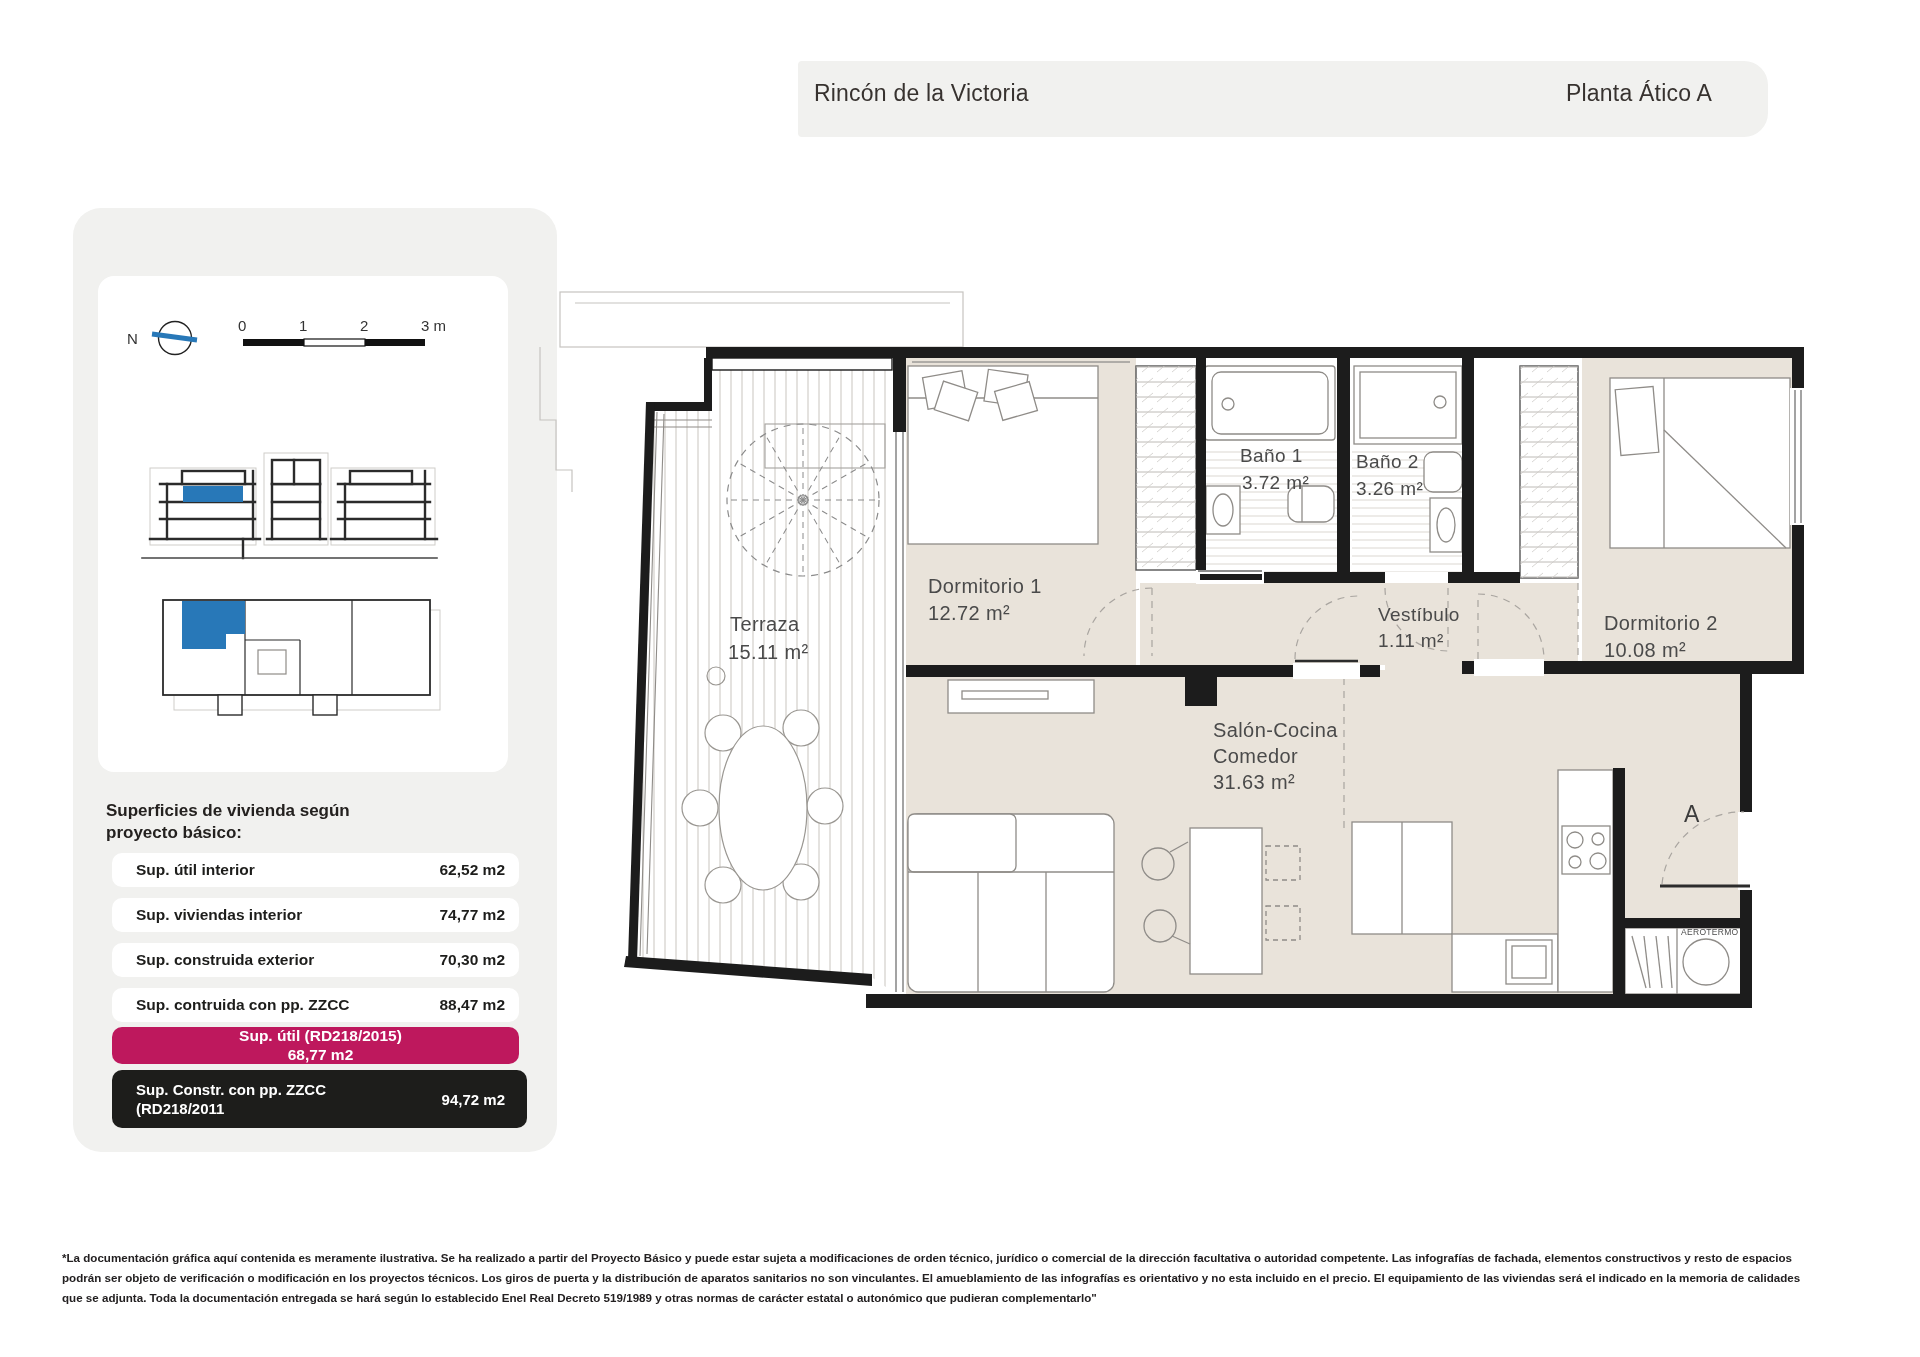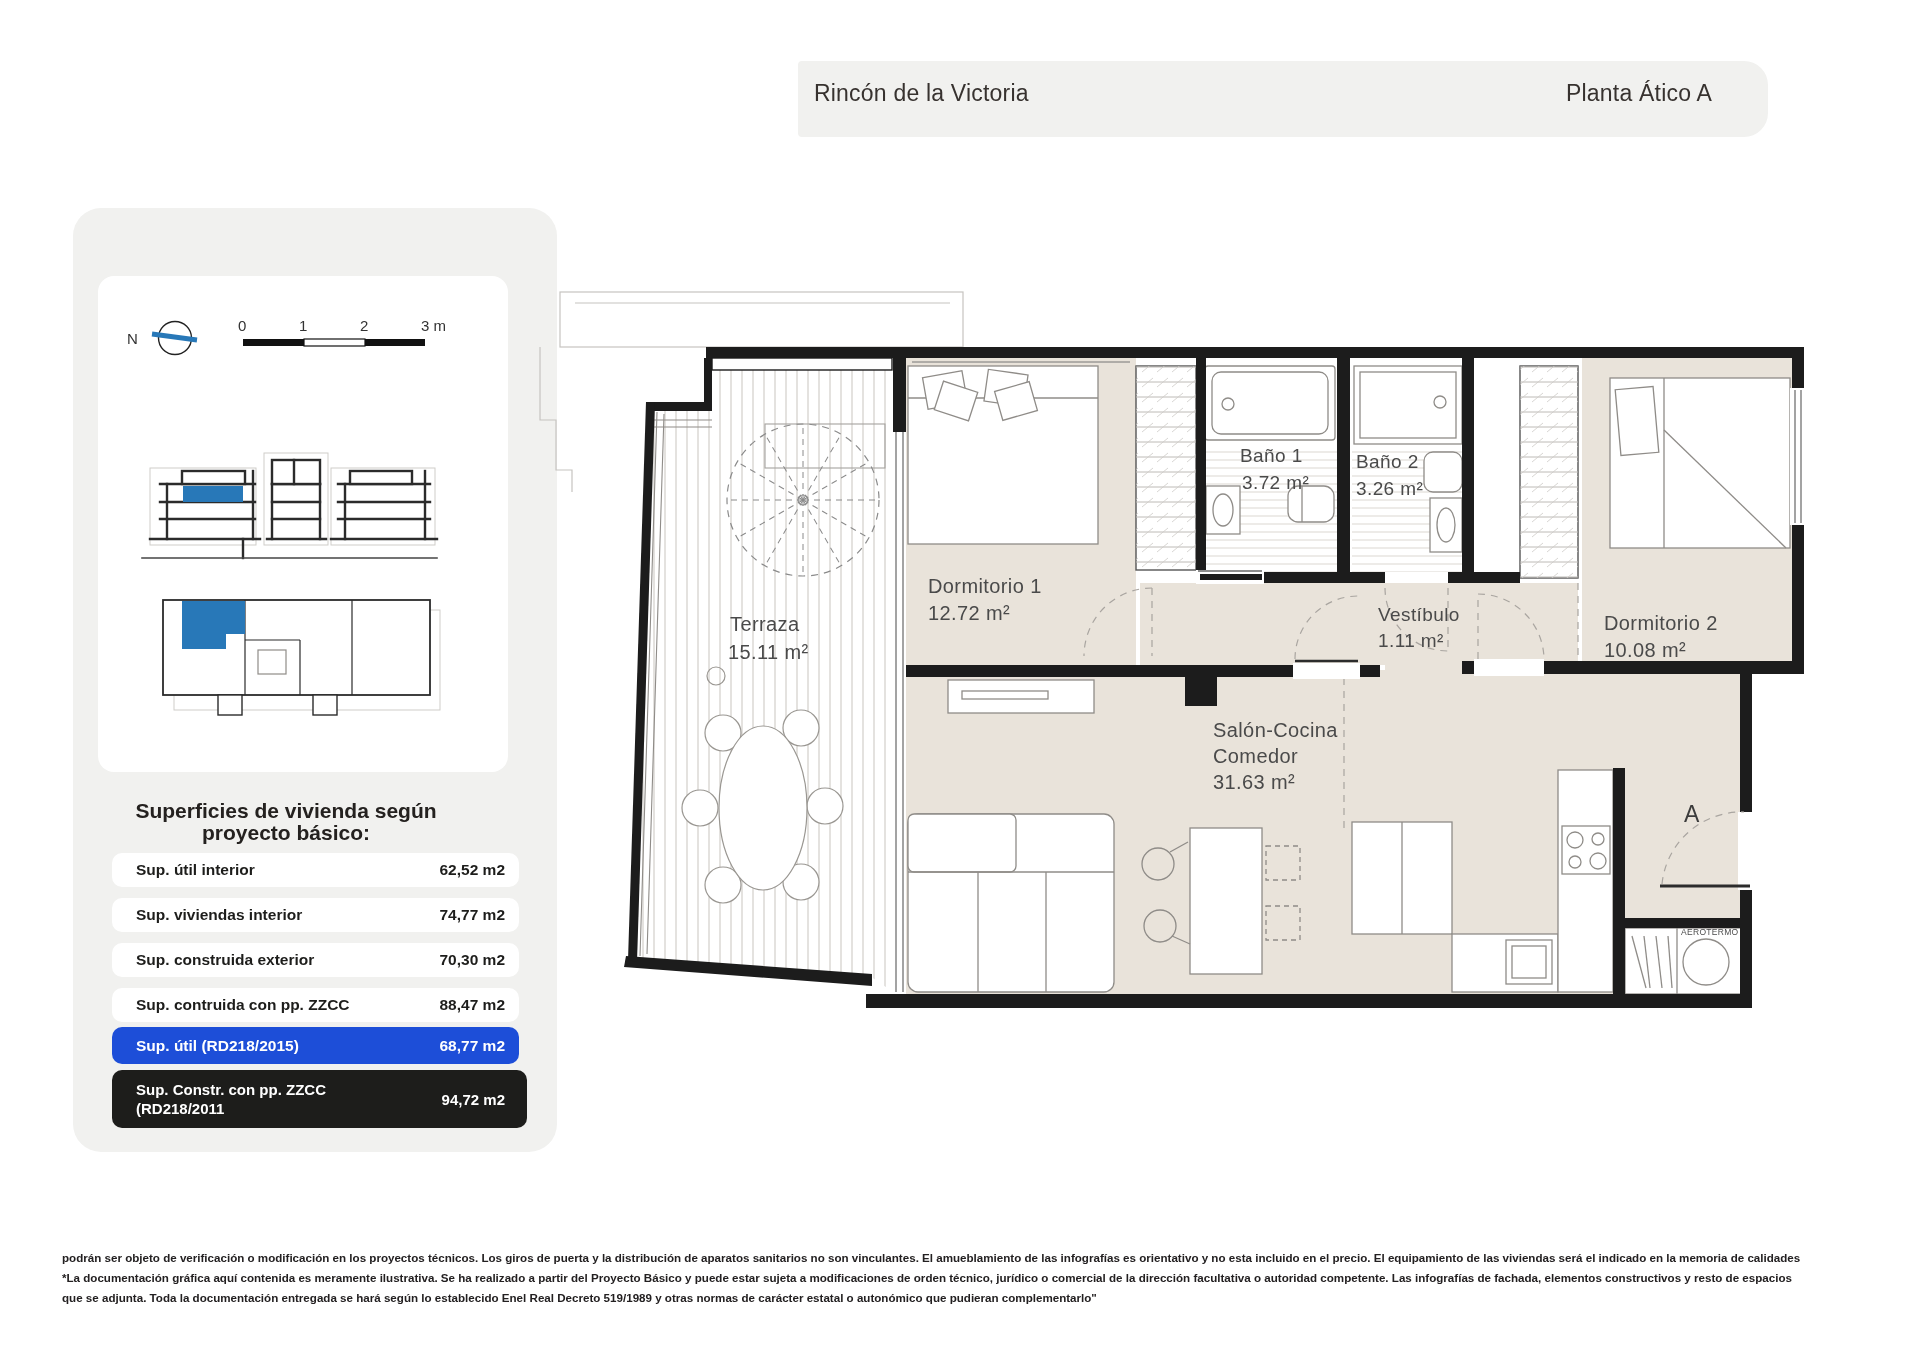--- a/index.html
+++ b/index.html
@@ -22,30 +22,30 @@
     position:absolute;left:73px;top:208px;width:484px;height:944px;
     background:#f1f1ef;border-radius:28px;
   }
   .side-card{
     position:absolute;left:98px;top:276px;width:410px;height:496px;
     background:#ffffff;border-radius:16px;
   }
   .card-svg{position:absolute;left:98px;top:276px;}
   .surfaces-title{
     position:absolute;left:106px;top:800px;width:360px;
-    font-size:21px;font-weight:700;color:#24211f;line-height:22px;text-align:center;
+    font-size:17px;font-weight:700;color:#24211f;line-height:22px;
   }
   .srow{
     position:absolute;left:112px;width:407px;height:34px;
     background:#ffffff;border-radius:10px;
     display:flex;align-items:center;justify-content:space-between;
     padding:0 14px 0 24px;box-sizing:border-box;
     font-size:15.5px;font-weight:700;color:#1d1d1b;
   }
-  .srow.dark{background:#1d4ed8;color:#ffffff;}
+  .srow.dark{background:#be185d;color:#ffffff;flex-direction:column;}
   .srow .val{font-weight:700;white-space:nowrap;}
   .srow2{
     position:absolute;left:112px;width:415px;height:58px;
     background:#1d1d1b;color:#fff;border-radius:10px;
     display:flex;align-items:center;justify-content:space-between;
     padding:0 22px 0 24px;box-sizing:border-box;
     font-size:15px;font-weight:700;
   }
   .srow2 .lbl{line-height:19px;}
   
@@ -423,16 +423,16 @@
     <text x="1604" y="657" class="room-label">10.08 m²</text>
     <text x="1213" y="737" class="room-label">Salón-Cocina</text>
     <text x="1213" y="763" class="room-label">Comedor</text>
     <text x="1213" y="789" class="room-label">31.63 m²</text>
     <text x="1684" y="822" class="entr">A</text>
     <text x="1681" y="935" class="tiny">AEROTERMO</text>
   </g>
 </svg>
 
 <div class="disclaimer">
+  <div>*La documentación gráfica aquí contenida es meramente ilustrativa. Se ha realizado a partir del Proyecto Básico y puede estar sujeta a modificaciones de orden técnico, jurídico o comercial de la dirección facultativa o autoridad competente. Las infografías de fachada, elementos constructivos y resto de espacios</div>
   <div>podrán ser objeto de verificación o modificación en los proyectos técnicos. Los giros de puerta y la distribución de aparatos sanitarios no son vinculantes. El amueblamiento de las infografías es orientativo y no esta incluido en el precio. El equipamiento de las viviendas será el indicado en la memoria de calidades</div>
-  <div>*La documentación gráfica aquí contenida es meramente ilustrativa. Se ha realizado a partir del Proyecto Básico y puede estar sujeta a modificaciones de orden técnico, jurídico o comercial de la dirección facultativa o autoridad competente. Las infografías de fachada, elementos constructivos y resto de espacios</div>
   <div>que se adjunta. Toda la documentación entregada se hará según lo establecido Enel Real Decreto 519/1989 y otras normas de carácter estatal o autonómico que pudieran complementarlo"</div>
 </div>
 
 </body></html>

